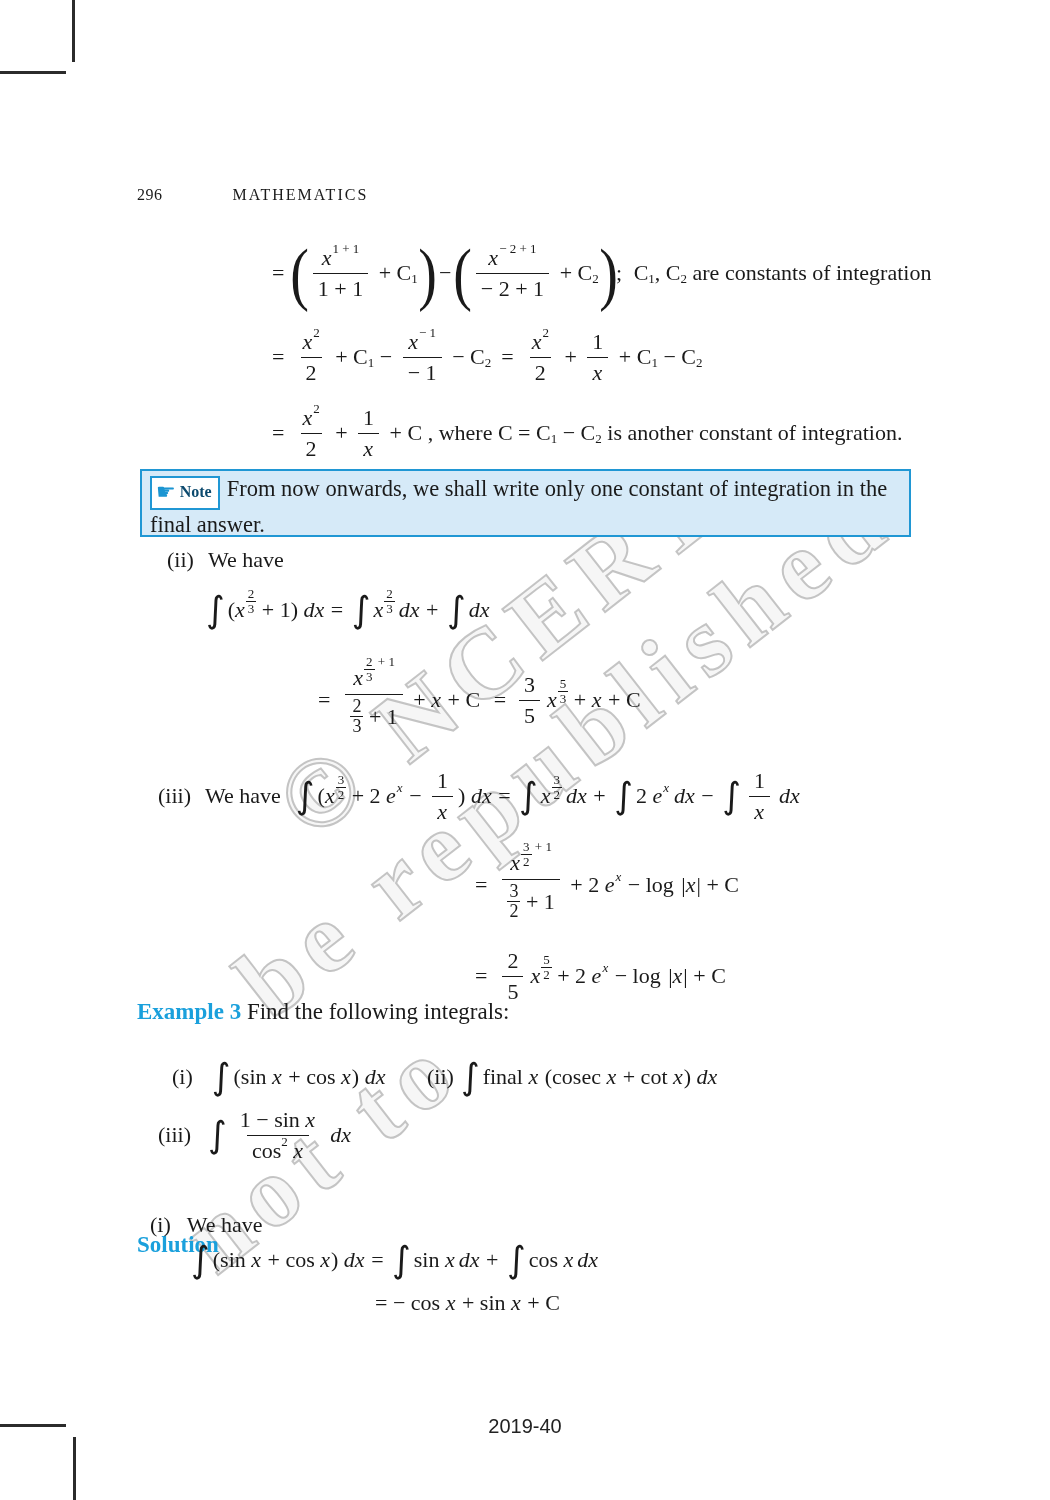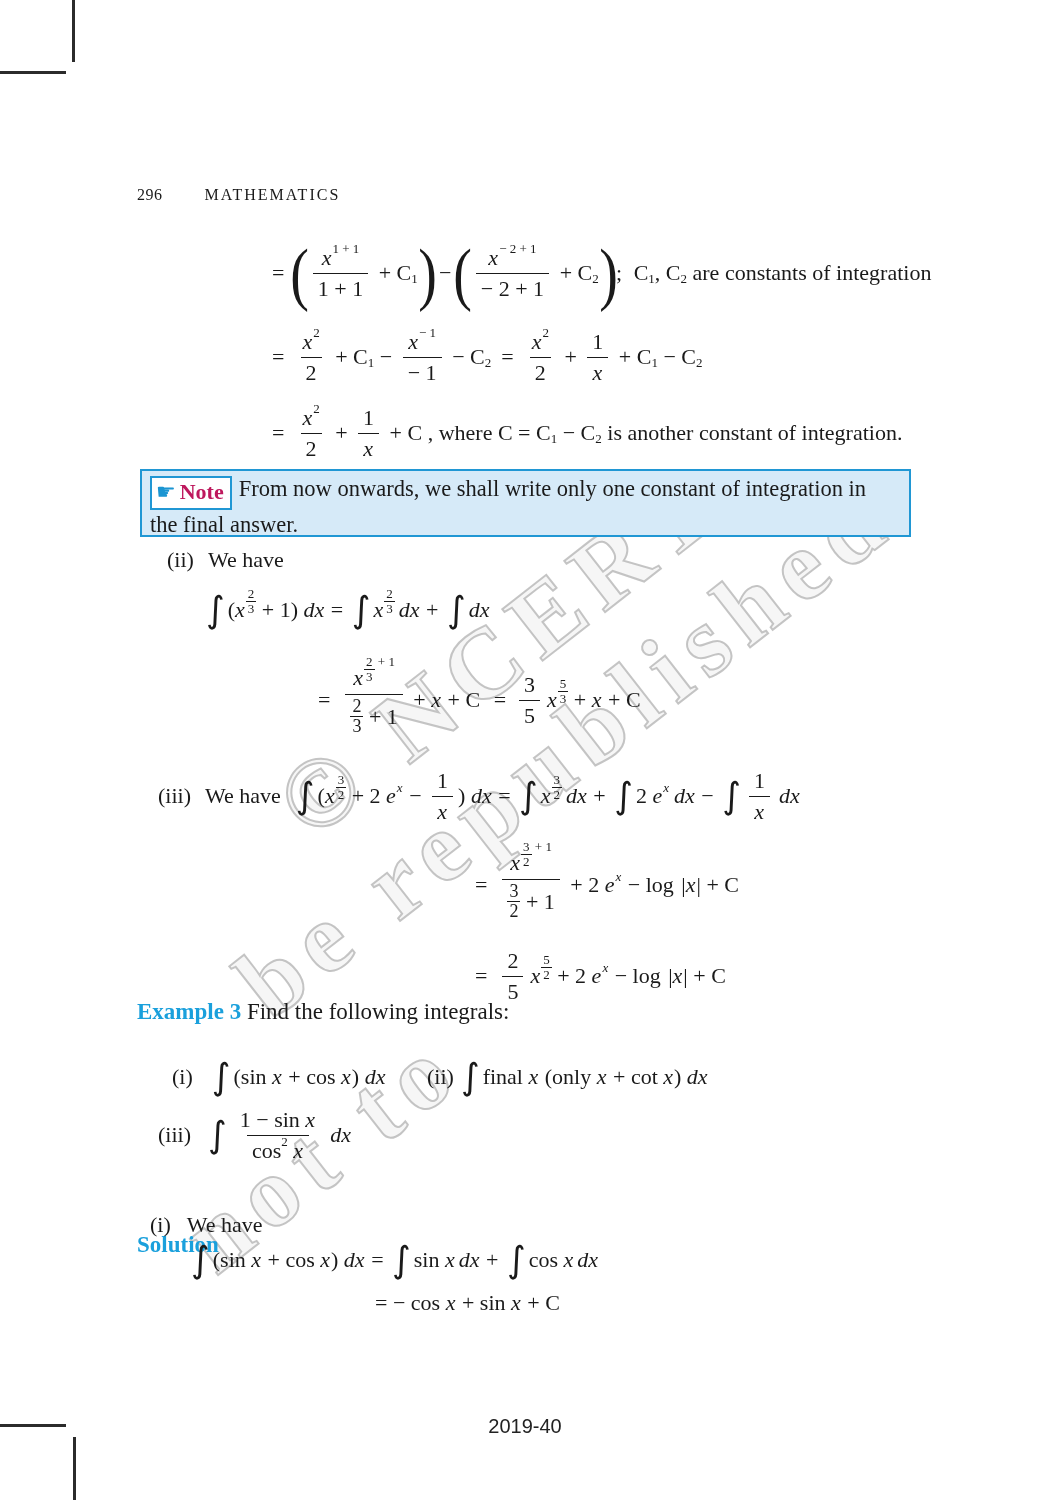--- a/index.html
+++ b/index.html
@@ -4,21 +4,21 @@
 <style>
   html,body{margin:0;padding:0;background:#fff;}
   #page{position:relative;width:1050px;height:1500px;background:#ffffff;overflow:hidden;
         font-family:"Liberation Serif",serif;color:#1a1a1a;}
   
   .crop{position:absolute;background:#2b2b2b;}
   
   .hdr{position:absolute;top:186px;left:137px;display:flex;align-items:flex-start;
        font-size:16px;letter-spacing:0.5px;}
   .hdr .pgnum{margin-right:42px;}
-  .hdr .subj{letter-spacing:2px;}
+  .hdr .subj{letter-spacing:2px;margin-left:28px;}
   
   .eq{position:absolute;display:flex;align-items:center;font-size:22px;line-height:1.25;
       white-space:pre;color:#1a1a1a;}
   .rm{white-space:pre;}
   .it{font-style:italic;padding-right:1px;}
   .sup{display:inline-block;font-size:13px;transform:translateY(-9px);line-height:1;white-space:pre;}
   .sub{display:inline-block;font-size:13px;transform:translateY(5px);line-height:1;white-space:pre;}
   .frac{display:inline-flex;flex-direction:column;align-items:center;margin:0 5px;line-height:1.15;}
   .frac .n,.frac .d{display:flex;align-items:center;justify-content:center;padding:0 5px;}
   .frac .n{padding-bottom:2px;}
@@ -27,21 +27,21 @@
   .sfrac{display:inline-flex;flex-direction:column;align-items:center;font-size:13px;line-height:1.05;}
   .sfrac .sd{border-top:1px solid #1a1a1a;padding:0 2px;}
   .intg{font-family:"DejaVu Sans",sans-serif;font-size:36px;line-height:1;margin:0 3px;font-weight:400;}
   .bigp{font-size:70px;line-height:0.9;display:inline-block;transform:scaleX(0.8);margin:0 -4px;}
   
   .notebox{position:absolute;left:140px;top:469px;width:771px;height:68px;background:#d6eaf8;
            border:2px solid #2097d4;box-sizing:border-box;padding:3px 10px 0 8px;font-size:22.5px;line-height:1.3;}
   .notechip{display:inline-flex;align-items:center;background:#ffffff;border:2px solid #2097d4;
             padding:0 6px 1px 4px;margin-right:7px;vertical-align:-3px;}
   .notechip .hand{color:#1b95d2;font-family:"DejaVu Sans",sans-serif;font-size:22px;margin-right:4px;}
-  .notechip .nlabel{color:#be185d;font-weight:bold;font-size:22px;}
+  .notechip .nlabel{color:#0c4a6e;font-weight:bold;font-size:16px;}
   
   .bluehead{color:#1aa0dc;font-weight:bold;font-size:23px;}
   .headrow{position:absolute;left:137px;font-size:23px;white-space:pre;}
   
   .footer{position:absolute;top:1415px;left:0;width:1050px;text-align:center;
           font-family:"Liberation Sans",sans-serif;font-size:20px;color:#222;}
   
   .wm{position:absolute;font-family:"Liberation Serif",serif;font-weight:bold;font-size:100px;
       letter-spacing:12px;white-space:nowrap;transform:rotate(-38deg);transform-origin:left top;
       color:rgba(228,228,228,0.35);-webkit-text-stroke:2px rgba(178,178,178,0.75);z-index:0;}
@@ -83,21 +83,21 @@
     <div class="eq" style="left:203px;top:576px;height:68px;"><span class="intg">∫</span><span class="rm">(</span><span class="it">x</span><span class="sup"><span class="sfrac"><span class="sn">2</span><span class="sd">3</span></span></span><span class="rm"> + 1) </span><span class="it">dx</span><span class="rm"> = </span><span class="intg">∫</span><span class="it">x</span><span class="sup"><span class="sfrac"><span class="sn">2</span><span class="sd">3</span></span></span><span style="display: inline-block; width: 4px;"></span><span class="it">dx</span><span class="rm"> + </span><span class="intg">∫</span><span class="it">dx</span></div>
     <div class="eq" style="left:318px;top:648px;height:104px;"><span class="rm">=</span><span style="display: inline-block; width: 10px;"></span><span class="frac"><span class="n"><span class="it">x</span><span class="sup"><span class="sfrac"><span class="sn">2</span><span class="sd">3</span></span><span class="rm"> + 1</span></span></span><span class="d"><span class="sfrac"><span class="sn">2</span><span class="sd">3</span></span><span class="rm"> + 1</span></span></span><span class="rm"> + </span><span class="it">x</span><span class="rm"> + C </span><span style="display: inline-block; width: 8px;"></span><span class="rm">=</span><span style="display: inline-block; width: 8px;"></span><span class="frac"><span class="n"><span class="rm">3</span></span><span class="d"><span class="rm">5</span></span></span><span style="display: inline-block; width: 2px;"></span><span class="it">x</span><span class="sup"><span class="sfrac"><span class="sn">5</span><span class="sd">3</span></span></span><span class="rm"> + </span><span class="it">x</span><span class="rm"> + C</span></div>
 
     <div class="eq" style="left:158px;top:760px;height:72px;"><span class="rm">(iii)</span><span style="display: inline-block; width: 14px;"></span><span class="rm">We have</span><span style="display: inline-block; width: 12px;"></span><span class="intg">∫</span><span class="rm">(</span><span class="it">x</span><span class="sup"><span class="sfrac"><span class="sn">3</span><span class="sd">2</span></span></span><span class="rm"> + 2 </span><span class="it">e</span><span class="sup"><span class="it">x</span></span><span class="rm"> − </span><span class="frac"><span class="n"><span class="rm">1</span></span><span class="d"><span class="it">x</span></span></span><span class="rm">) </span><span class="it">dx</span><span class="rm"> = </span><span class="intg">∫</span><span class="it">x</span><span class="sup"><span class="sfrac"><span class="sn">3</span><span class="sd">2</span></span></span><span style="display: inline-block; width: 4px;"></span><span class="it">dx</span><span class="rm"> + </span><span class="intg">∫</span><span class="rm">2 </span><span class="it">e</span><span class="sup"><span class="it">x</span></span><span style="display: inline-block; width: 4px;"></span><span class="it">dx</span><span class="rm"> − </span><span class="intg">∫</span><span class="frac"><span class="n"><span class="rm">1</span></span><span class="d"><span class="it">x</span></span></span><span style="display: inline-block; width: 4px;"></span><span class="it">dx</span></div>
     <div class="eq" style="left:475px;top:832px;height:106px;"><span class="rm">=</span><span style="display: inline-block; width: 10px;"></span><span class="frac"><span class="n"><span class="it">x</span><span class="sup"><span class="sfrac"><span class="sn">3</span><span class="sd">2</span></span><span class="rm"> + 1</span></span></span><span class="d"><span class="sfrac"><span class="sn">3</span><span class="sd">2</span></span><span class="rm"> + 1</span></span></span><span class="rm"> + 2 </span><span class="it">e</span><span class="sup"><span class="it">x</span></span><span class="rm"> − log </span><span style="display: inline-block; width: 2px;"></span><span class="rm">|</span><span class="it">x</span><span class="rm">|</span><span class="rm"> + C</span></div>
     <div class="eq" style="left:475px;top:942px;height:68px;"><span class="rm">=</span><span style="display: inline-block; width: 10px;"></span><span class="frac"><span class="n"><span class="rm">2</span></span><span class="d"><span class="rm">5</span></span></span><span style="display: inline-block; width: 2px;"></span><span class="it">x</span><span class="sup"><span class="sfrac"><span class="sn">5</span><span class="sd">2</span></span></span><span class="rm"> + 2 </span><span class="it">e</span><span class="sup"><span class="it">x</span></span><span class="rm"> − log </span><span style="display: inline-block; width: 2px;"></span><span class="rm">|</span><span class="it">x</span><span class="rm">|</span><span class="rm"> + C</span></div>
 
     <div class="headrow" style="top:999px;"><span class="bluehead">Example 3</span><span> Find the following integrals:</span></div>
 
     <div class="eq" style="left:172px;top:1052px;height:50px;"><span class="rm">(i)</span><span style="display: inline-block; width: 16px;"></span><span class="intg">∫</span><span class="rm">(sin </span><span class="it">x</span><span class="rm"> + cos </span><span class="it">x</span><span class="rm">) </span><span class="it">dx</span></div>
-    <div class="eq" style="left:427px;top:1052px;height:50px;"><span class="rm">(ii)</span><span style="display: inline-block; width: 4px;"></span><span class="intg">∫</span><span class="rm">final </span><span class="it">x</span><span class="rm"> (only </span><span class="it">x</span><span class="rm"> + cot </span><span class="it">x</span><span class="rm">) </span><span class="it">dx</span></div>
+    <div class="eq" style="left:427px;top:1052px;height:50px;"><span class="rm">(ii)</span><span style="display: inline-block; width: 4px;"></span><span class="intg">∫</span><span class="rm">final </span><span class="it">x</span><span class="rm"> (cosec </span><span class="it">x</span><span class="rm"> + cot </span><span class="it">x</span><span class="rm">) </span><span class="it">dx</span></div>
     <div class="eq" style="left:158px;top:1102px;height:66px;"><span class="rm">(iii)</span><span style="display: inline-block; width: 14px;"></span><span class="intg">∫</span><span class="frac"><span class="n"><span class="rm">1 − sin </span><span class="it">x</span></span><span class="d"><span class="rm">cos</span><span class="sup"><span class="rm">2</span></span><span class="rm"> </span><span class="it">x</span></span></span><span style="display: inline-block; width: 4px;"></span><span class="it">dx</span></div>
 
     <div class="headrow bluehead" style="top:1232px;">Solution</div>
     <div class="eq" style="left:150px;top:1212px;height:26px;"><span class="rm">(i)</span><span style="display: inline-block; width: 16px;"></span><span class="rm">We have</span></div>
     <div class="eq" style="left:188px;top:1236px;height:48px;"><span class="intg">∫</span><span class="rm">(sin </span><span class="it">x</span><span class="rm"> + cos </span><span class="it">x</span><span class="rm">) </span><span class="it">dx</span><span class="rm"> = </span><span class="intg">∫</span><span class="rm">sin </span><span class="it">x</span><span style="display: inline-block; width: 3px;"></span><span class="it">dx</span><span class="rm"> + </span><span class="intg">∫</span><span class="rm">cos </span><span class="it">x</span><span style="display: inline-block; width: 3px;"></span><span class="it">dx</span></div>
     <div class="eq" style="left:375px;top:1286px;height:34px;"><span class="rm">= − cos </span><span class="it">x</span><span class="rm"> + sin </span><span class="it">x</span><span class="rm"> + C</span></div>
 
     <div class="footer">2019-40</div>
 
   </div>

